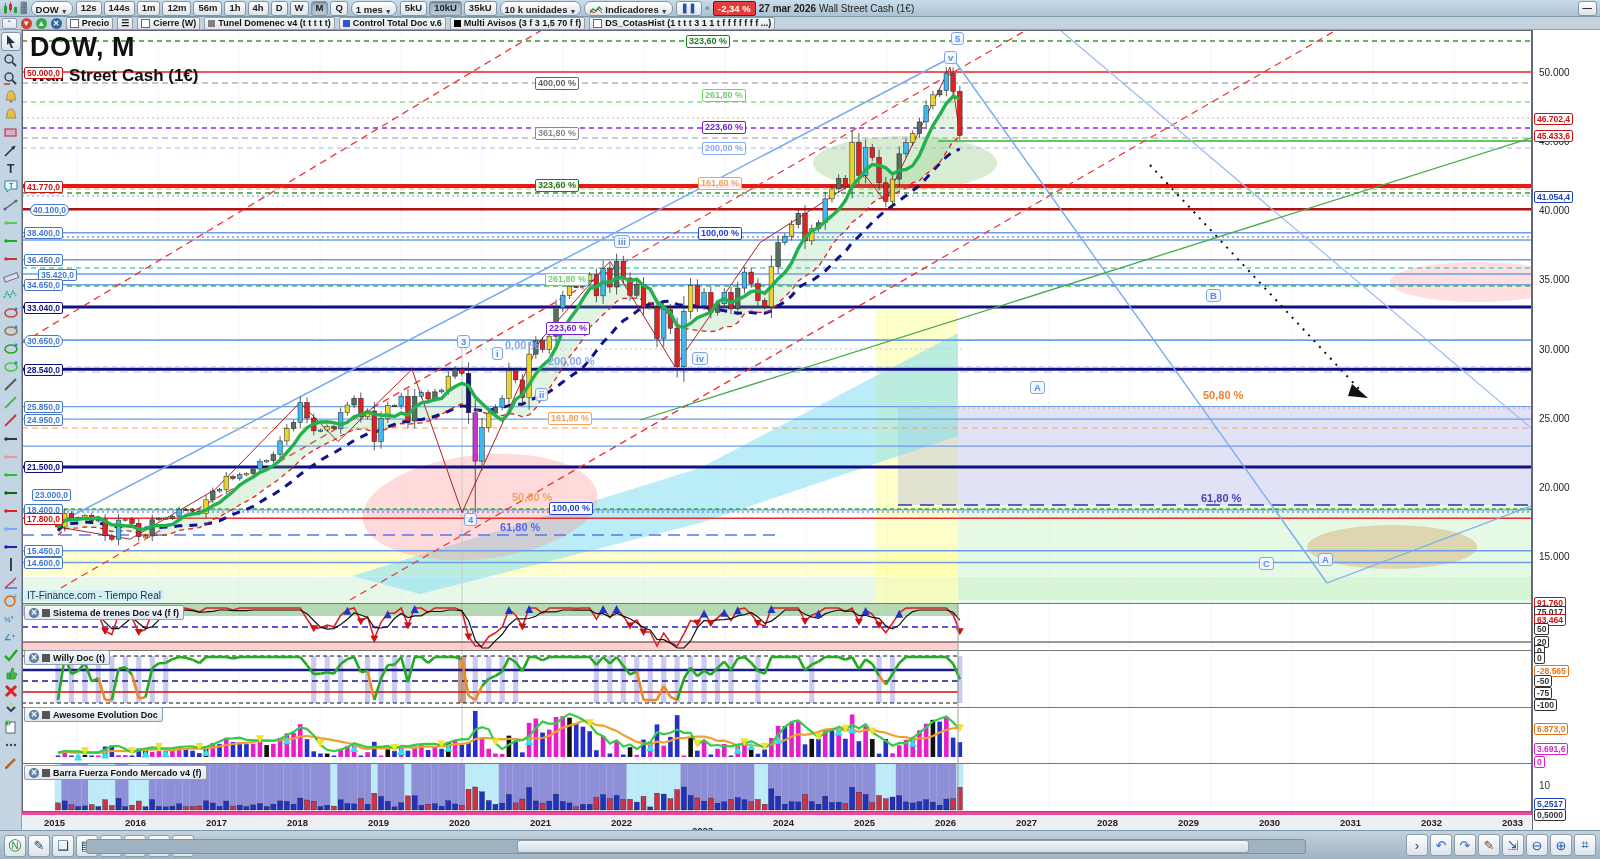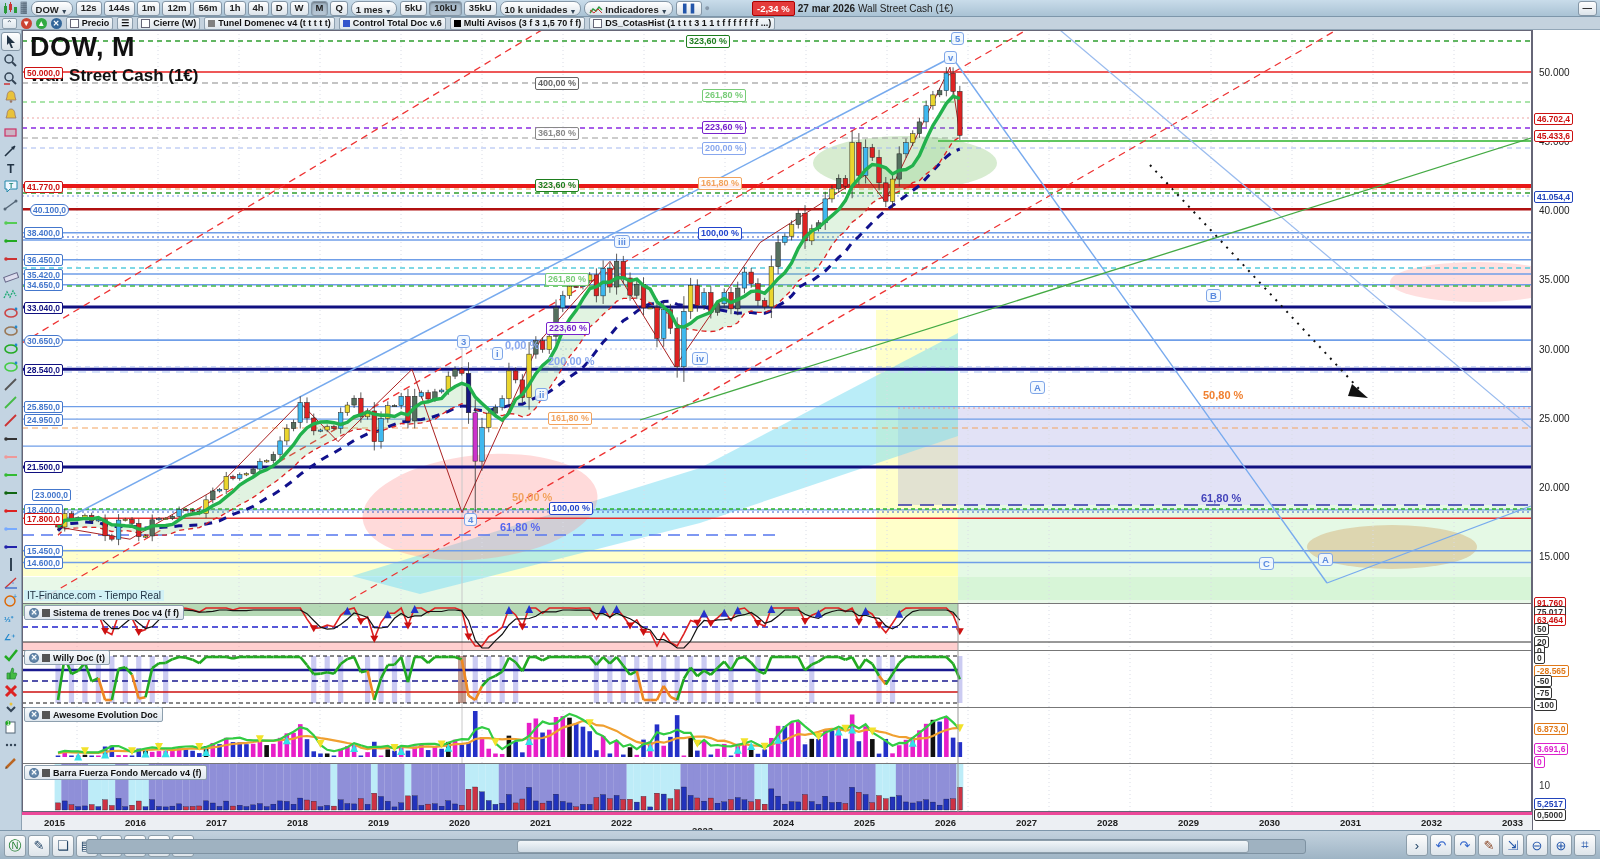--- a/index.html
+++ b/index.html
@@ -3,21 +3,21 @@
 <meta charset="utf-8">
 <style>
   html,body{margin:0;padding:0;background:#dfe6ec;font-family:"Liberation Sans",sans-serif;}
   #app{position:relative;width:1600px;height:859px;overflow:hidden;background:#fff;user-select:none;}
   
   #row1{position:absolute;left:0;top:0;width:1600px;height:17px;background:linear-gradient(#c9dcea,#a9c2d4);border-bottom:1px solid #7d96aa;display:flex;align-items:center;gap:3px;padding:0 3px;box-sizing:border-box;font-size:10px;color:#222;}
   .tbtn{background:linear-gradient(#ffffff,#dbe3ea);border:1px solid #8496a6;border-radius:3px;padding:0 4px;height:13px;line-height:12px;font-size:9.5px;font-weight:bold;color:#222;white-space:nowrap;}
   .tbtn.sel{background:linear-gradient(#9fb2c2,#b8c8d6);box-shadow:inset 0 1px 2px rgba(0,0,0,.35);}
   .tsel{display:flex;align-items:flex-end;gap:2px;background:linear-gradient(#ffffff,#dbe3ea);border:1px solid #8496a6;border-radius:7px;padding:0 4px;height:13px;font-size:9.5px;font-weight:bold;}
   .caret{font-size:7px;color:#345;}
-  #badge{background:#e43b3b;border:1px solid #a00;color:#fff;font-weight:bold;font-size:9.5px;padding:0 4px;height:13px;line-height:13px;border-radius:2px;margin-left:39px;}
+  #badge{background:#e43b3b;border:1px solid #a00;color:#fff;font-weight:bold;font-size:9.5px;padding:0 4px;height:13px;line-height:13px;border-radius:2px;}
   #date1{font-weight:bold;font-size:10px;}
   #instr{font-size:10px;}
   
   #row2{position:absolute;left:0;top:17px;width:1600px;height:13px;background:#c4d2de;border-bottom:1px solid #93a7b8;display:flex;align-items:center;gap:4px;padding:0 2px;box-sizing:border-box;font-size:9px;color:#111;}
   .r2item{display:flex;align-items:center;gap:3px;background:linear-gradient(#f6f9fb,#dde5ec);border:1px solid #8d9fae;border-radius:2px;height:11px;padding:0 3px;font-weight:bold;white-space:nowrap;}
   .r2chk{width:7px;height:7px;border:1px solid #667;background:#fff;display:inline-block;}
   .r2sw{width:7px;height:7px;display:inline-block;}
   .cbtn{width:11px;height:11px;border-radius:6px;color:#fff;font-size:8px;line-height:11px;text-align:center;font-weight:bold;}
   
   #left-tools{position:absolute;left:0;top:30px;width:22px;height:800px;background:linear-gradient(90deg,#cddcе8,#b7c9d8);background-color:#c3d4e2;border-right:1px solid #8da1b2;display:flex;flex-direction:column;align-items:center;padding-top:2px;box-sizing:border-box;gap:1px;}
@@ -1410,21 +1410,21 @@
       </svg>
   <div id="chart-title">DOW, M</div>
   <div id="chart-sub">Wall Street Cash (1€)</div>
   <div id="watermark">IT-Finance.com - Tiempo Real</div>
   <div id="overlay-labels">
         <div class="pxlabel" style="left: 2px; top: 36.5px; color: rgb(204, 17, 17); border-color: rgb(204, 17, 17);">50.000,0</div>
         <div class="pxlabel" style="left: 2px; top: 150.543px; color: rgb(204, 17, 17); border-color: rgb(204, 17, 17);">41.770,0</div>
         <div class="pxlabel" style="left: 8px; top: 173.684px; color: rgb(68, 119, 204); border-color: rgb(68, 119, 204); border-radius: 6px;">40.100,0</div>
         <div class="pxlabel" style="left: 2px; top: 197.241px; color: rgb(68, 119, 204); border-color: rgb(68, 119, 204);">38.400,0</div>
         <div class="pxlabel" style="left: 2px; top: 224.262px; color: rgb(68, 119, 204); border-color: rgb(68, 119, 204);">36.450,0</div>
-        <div class="pxlabel" style="left: 2px; top: 238.535px; color: rgb(68, 119, 204); border-color: rgb(68, 119, 204); text-align: right;">35.420,0</div>
+        <div class="pxlabel" style="left: 16px; top: 238.535px; color: rgb(68, 119, 204); border-color: rgb(68, 119, 204); text-align: right;">35.420,0</div>
         <div class="pxlabel" style="left: 2px; top: 249.205px; color: rgb(68, 119, 204); border-color: rgb(68, 119, 204);">34.650,0</div>
         <div class="pxlabel" style="left: 2px; top: 271.515px; color: rgb(16, 16, 128); border-color: rgb(16, 16, 128); border-width: 1.5px; font-weight: bold;">33.040,0</div>
         <div class="pxlabel" style="left: 2px; top: 304.633px; color: rgb(68, 119, 204); border-color: rgb(68, 119, 204); border-radius: 6px;">30.650,0</div>
         <div class="pxlabel" style="left: 2px; top: 333.871px; color: rgb(16, 16, 128); border-color: rgb(16, 16, 128); border-width: 1.5px; font-weight: bold;">28.540,0</div>
         <div class="pxlabel" style="left: 2px; top: 371.147px; color: rgb(68, 119, 204); border-color: rgb(68, 119, 204);">25.850,0</div>
         <div class="pxlabel" style="left: 2px; top: 383.618px; color: rgb(68, 119, 204); border-color: rgb(68, 119, 204);">24.950,0</div>
         <div class="pxlabel" style="left: 10px; top: 410.639px; color: rgb(68, 119, 204); border-color: rgb(68, 119, 204); margin-top: 48px;">23.000,0</div>
         <div class="pxlabel" style="left: 2px; top: 431.424px; color: rgb(16, 16, 128); border-color: rgb(16, 16, 128); border-width: 1.5px; font-weight: bold;">21.500,0</div>
         <div class="pxlabel" style="left: 2px; top: 474.381px; color: rgb(68, 119, 204); border-color: rgb(68, 119, 204);">18.400,0</div>
         <div class="pxlabel" style="left: 2px; top: 482.695px; color: rgb(204, 17, 17); border-color: rgb(204, 17, 17);">17.800,0</div>

